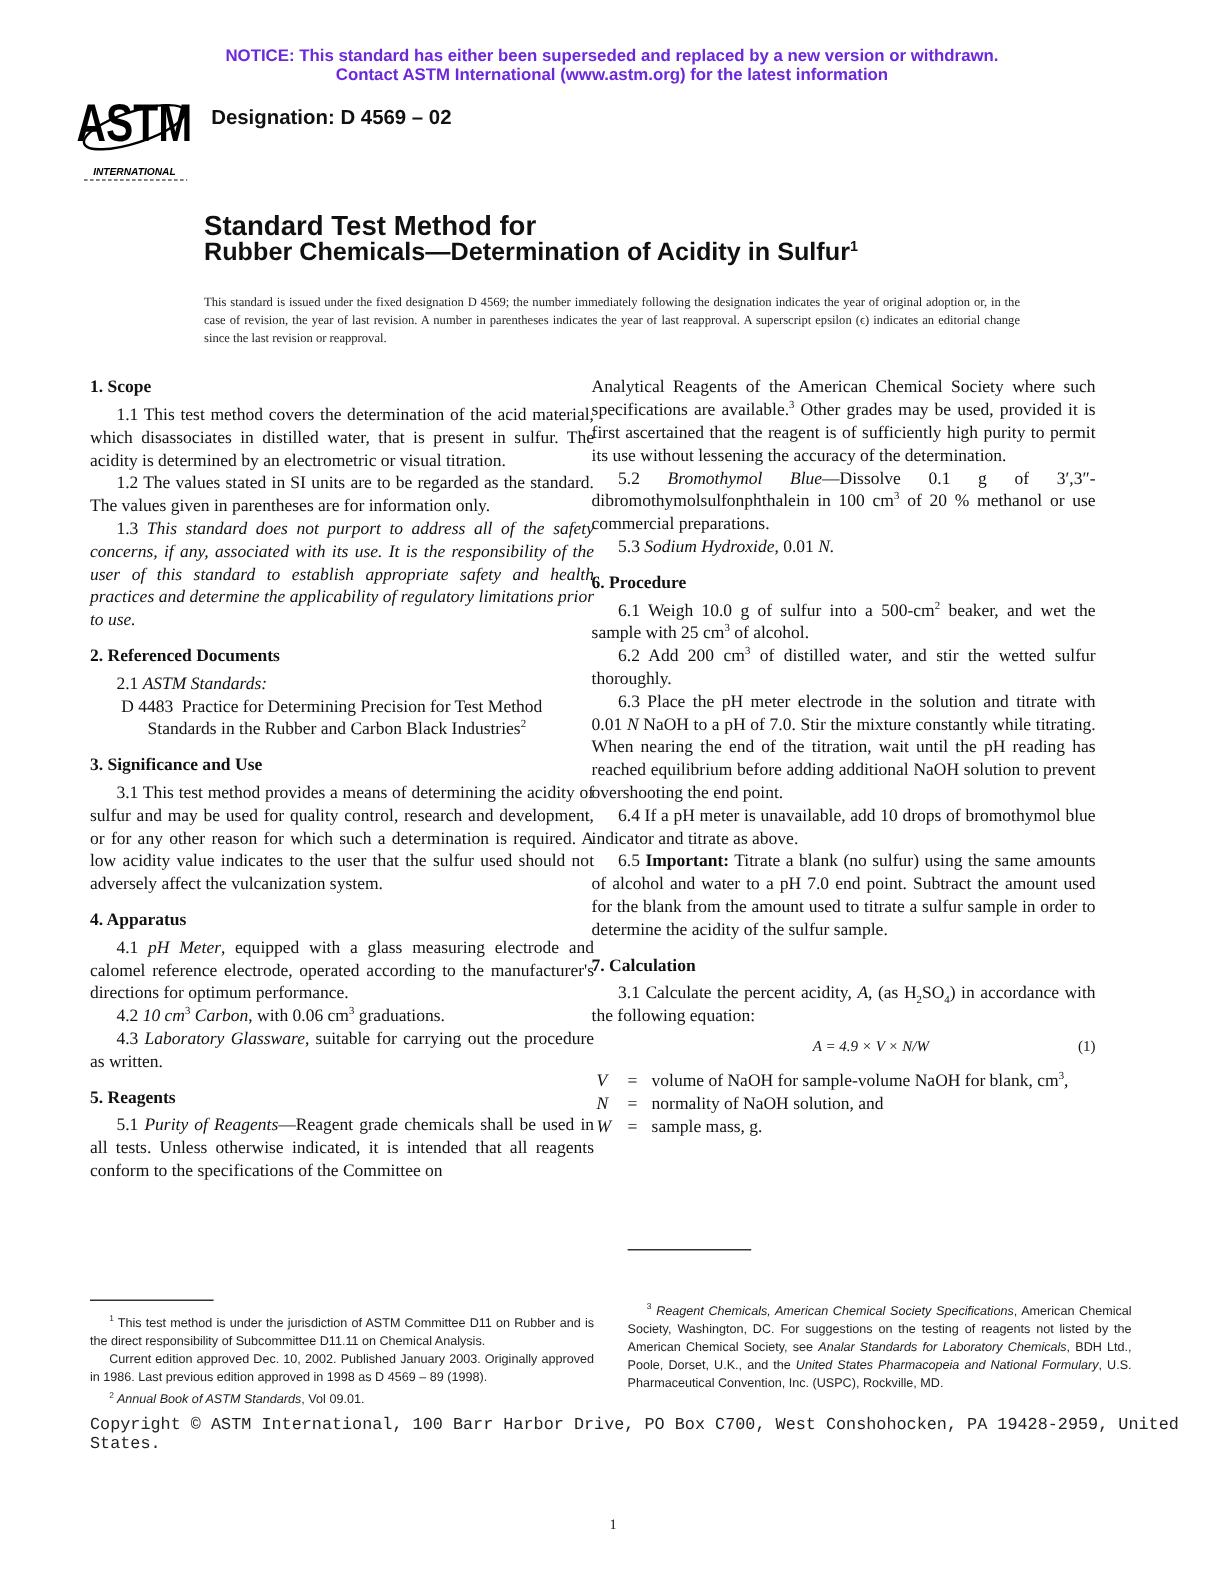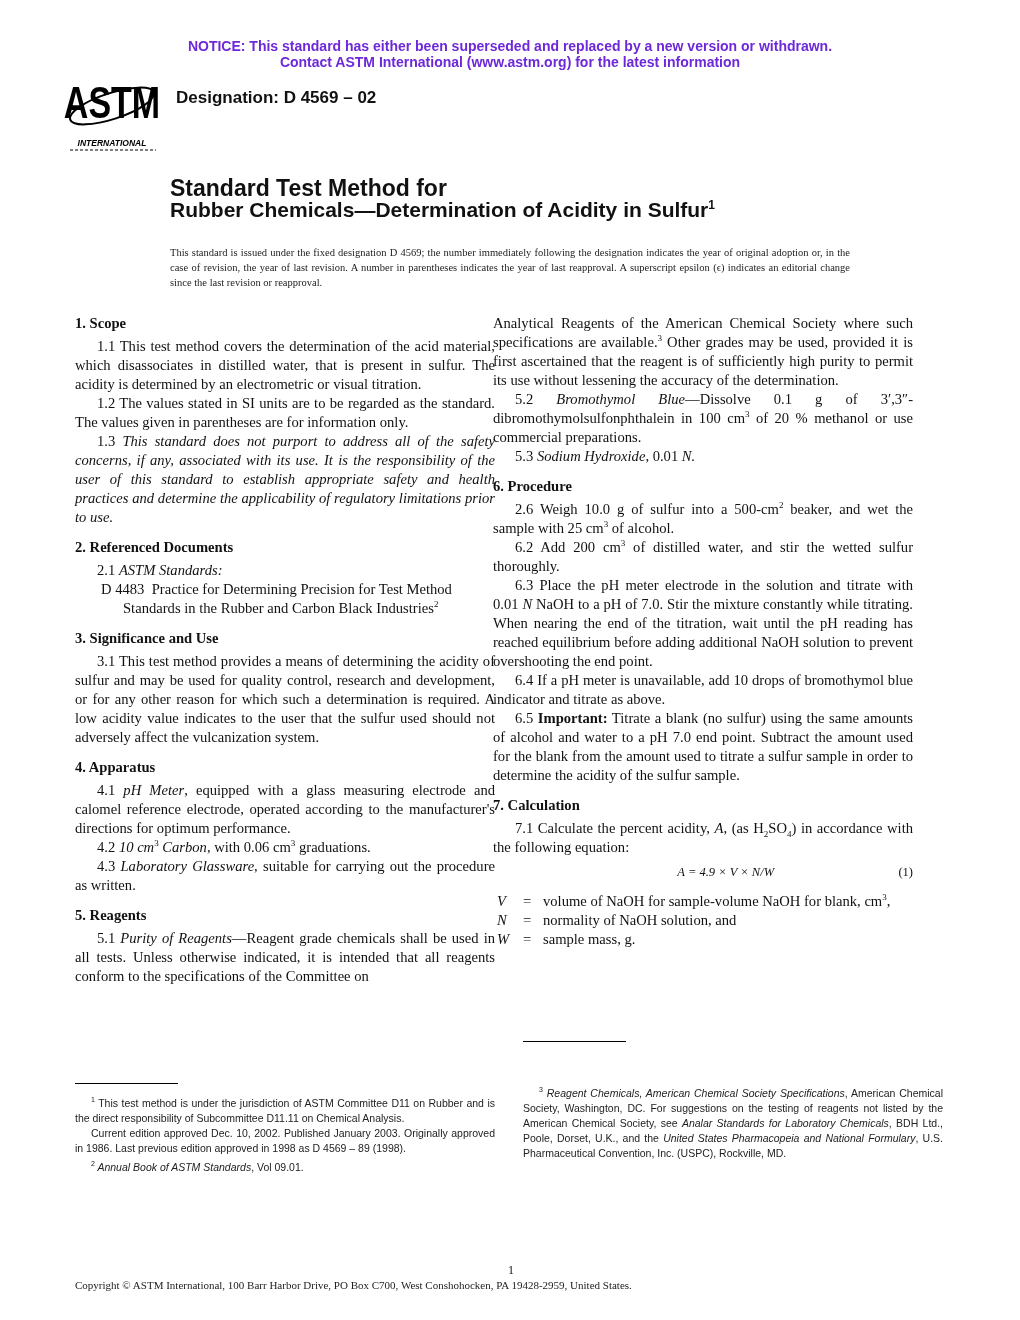--- a/index.html
+++ b/index.html
@@ -25,21 +25,21 @@
   .equation .eq { flex: 1; text-align: center; font-style: italic; padding-left: 60px; }
   .where { margin-top: 6px; }
   .def { display: flex; }
   .def .sym { width: 26px; font-style: italic; }
   .def .eqs { width: 20px; }
   .def .desc { flex: 1; }
   .fnrule { position: absolute; height: 1px; background: #000; width: 103px; top: 1083px; }
   .fn { position: absolute; top: 1092px; width: 420px; font-family: "Liberation Sans", sans-serif; font-size: 10.5px; line-height: 15px; text-align: justify; color: #222; }
   .fn p { margin: 0; text-indent: 16px; }
   .fn sup { font-size: 7px; }
-  .copyright { position: absolute; left: 75px; top: 1279px; font-family: Liberation Serif, serif; font-size: 11px; color: #222; }
+  .copyright { position: absolute; left: 75px; top: 1180px; font-family: Liberation Mono, monospace; font-size: 14px; color: #222; }
   .pagenum { position: absolute; left: 508px; top: 1263px; font-family: "Liberation Serif", serif; font-size: 12px; }
   i { font-style: italic; }
 </style>
 </head>
 <body>
 
 <div class="notice">
   <div>NOTICE: This standard has either been superseded and replaced by a new version or withdrawn.</div>
   <div>Contact ASTM International (www.astm.org) for the latest information</div>
 </div>
@@ -81,28 +81,28 @@
   <h2>5.  Reagents</h2>
   <p class="ind"><span>5.1 </span><i>Purity of Reagents</i><span>—Reagent grade chemicals shall be used in all tests. Unless otherwise indicated, it is intended that all reagents conform to the specifications of the Committee on</span></p>
 </div>
 
 <div class="col col-right">
   <p style="margin-top:2px;"><span>Analytical Reagents of the American Chemical Society where such specifications are available.</span><sup>3</sup><span> Other grades may be used, provided it is first ascertained that the reagent is of sufficiently high purity to permit its use without lessening the accuracy of the determination.</span></p>
   <p class="ind"><span>5.2 </span><i>Bromothymol Blue</i><span>—Dissolve 0.1 g of 3′,3″-dibromothymolsulfonphthalein in 100 cm</span><sup>3</sup><span> of 20 % methanol or use commercial preparations.</span></p>
   <p class="ind"><span>5.3 </span><i>Sodium Hydroxide</i><span>, 0.01 </span><i>N.</i></p>
 
   <h2>6.  Procedure</h2>
-  <p class="ind"><span>2.6  Weigh 10.0 g of sulfur into a 500-cm</span><sup>2</sup><span> beaker, and wet the sample with 25 cm</span><sup>3</sup><span> of alcohol.</span></p>
+  <p class="ind"><span>6.1  Weigh 10.0 g of sulfur into a 500-cm</span><sup>2</sup><span> beaker, and wet the sample with 25 cm</span><sup>3</sup><span> of alcohol.</span></p>
   <p class="ind"><span>6.2  Add 200 cm</span><sup>3</sup><span> of distilled water, and stir the wetted sulfur thoroughly.</span></p>
   <p class="ind"><span>6.3  Place the pH meter electrode in the solution and titrate with 0.01 </span><i>N</i><span> NaOH to a pH of 7.0. Stir the mixture constantly while titrating. When nearing the end of the titration, wait until the pH reading has reached equilibrium before adding additional NaOH solution to prevent overshooting the end point.</span></p>
   <p class="ind">6.4  If a pH meter is unavailable, add 10 drops of bromothymol blue indicator and titrate as above.</p>
   <p class="ind"><span>6.5 </span><b>Important:</b><span> Titrate a blank (no sulfur) using the same amounts of alcohol and water to a pH 7.0 end point. Subtract the amount used for the blank from the amount used to titrate a sulfur sample in order to determine the acidity of the sulfur sample.</span></p>
 
   <h2>7.  Calculation</h2>
-  <p class="ind"><span>7.1 Calculate the percent acidity, </span><i>A</i><span>, (as H</span><sub>2</sub><span>SO</span><sub>4</sub><span>) in accordance with the following equation:</span></p>
+  <p class="ind"><span>3.1 Calculate the percent acidity, </span><i>A</i><span>, (as H</span><sub>2</sub><span>SO</span><sub>4</sub><span>) in accordance with the following equation:</span></p>
   <div class="equation">
     <span class="eq">A = 4.9 × V × N/W</span>
     <span>(1)</span>
   </div>
   <div class="def" style="padding-left:4px;">
     <span class="sym">V</span>
     <span class="eqs">=</span>
     <span class="desc"><span>volume of NaOH for sample-volume NaOH for blank, cm</span><sup>3</sup><span>,</span></span>
   </div>
   <div class="def" style="padding-left:4px;">

